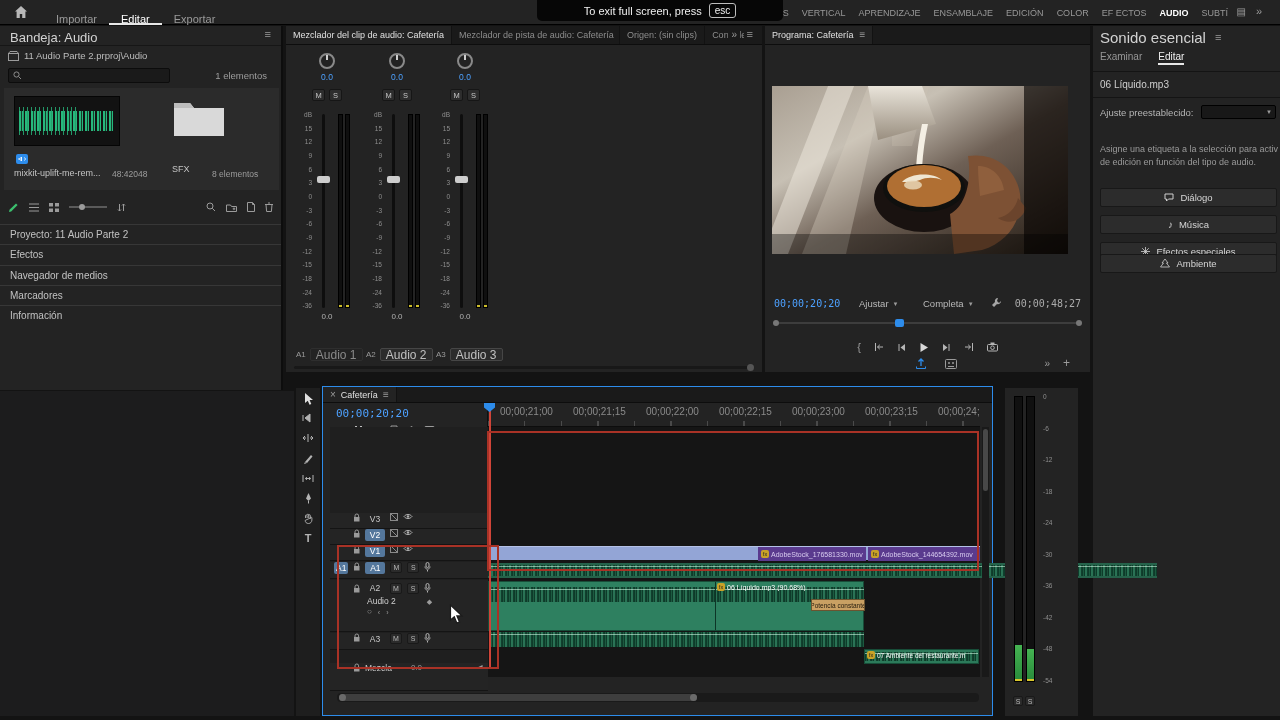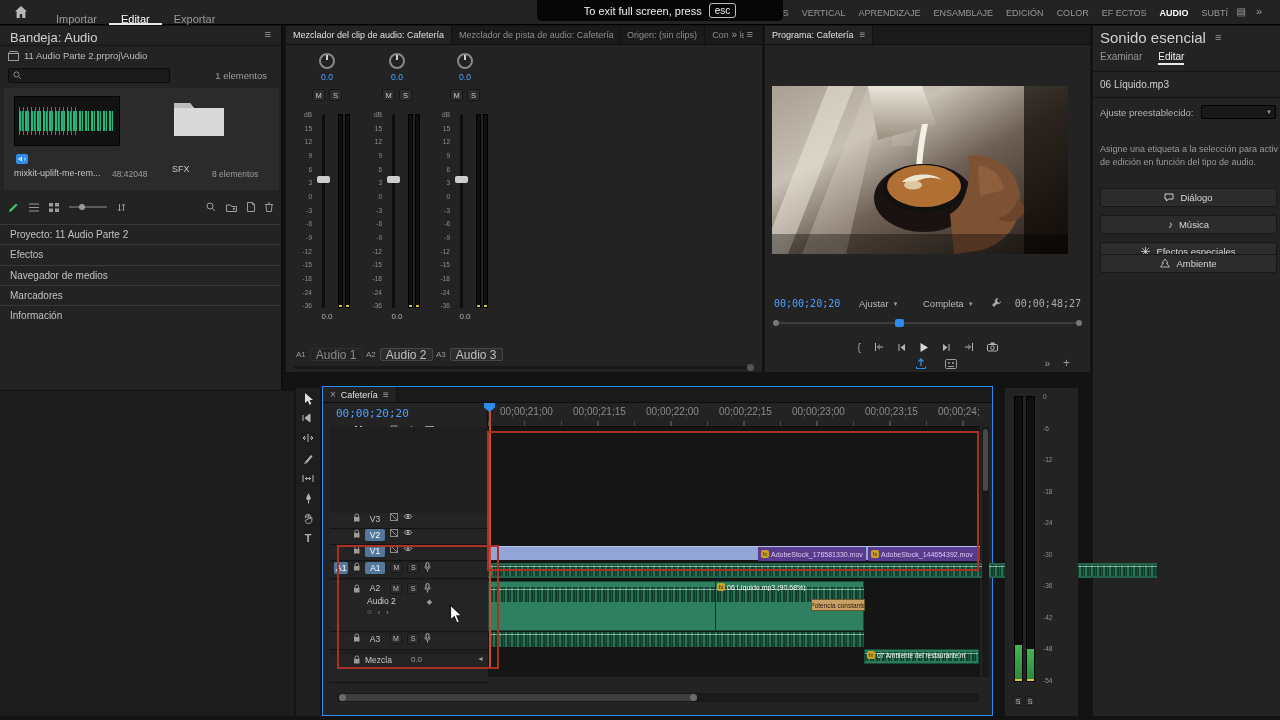--- a/index.html
+++ b/index.html
@@ -759,21 +759,21 @@
           </svg>
         </span>
     </div>
     <div class="p wave" style="left:541px;top:247px;width:115px;height:15px;background:#2c7a5a;border:1px solid #174d38">
       <div class="clipchip" style="left:2px;top:1px;right:2px;font-size:6.5px;color:#fff;z-index:2">
         <span class="fx">fx</span>
         <span>07 Ambiente del restaurante.m</span>
       </div>
     </div>
 
-    <div class="th" style="top:268px;height:28px">
+    <div class="th" style="top:276px;height:28px">
       <span style="width:14px"></span>
       <span class="ico">
           <svg width="7" height="9" viewBox="0 0 7 9">
             <rect x="1" y="4" width="5.5" height="4.5" fill="#9a9a9a"></rect>
             <path d="M2 4V2.8a1.8 1.8 0 0 1 3.6 0V4" fill="none" stroke="#9a9a9a"></path>
           </svg>
         </span>
       <span style="font-size:8.5px;color:#c9c9c9">Mezcla</span>
       <span style="font-size:8px;color:#9f9f9f;margin-left:14px">0.0</span>
       <span class="glyph" style="margin-left:auto;margin-right:4px;font-size:7px">◄</span>

